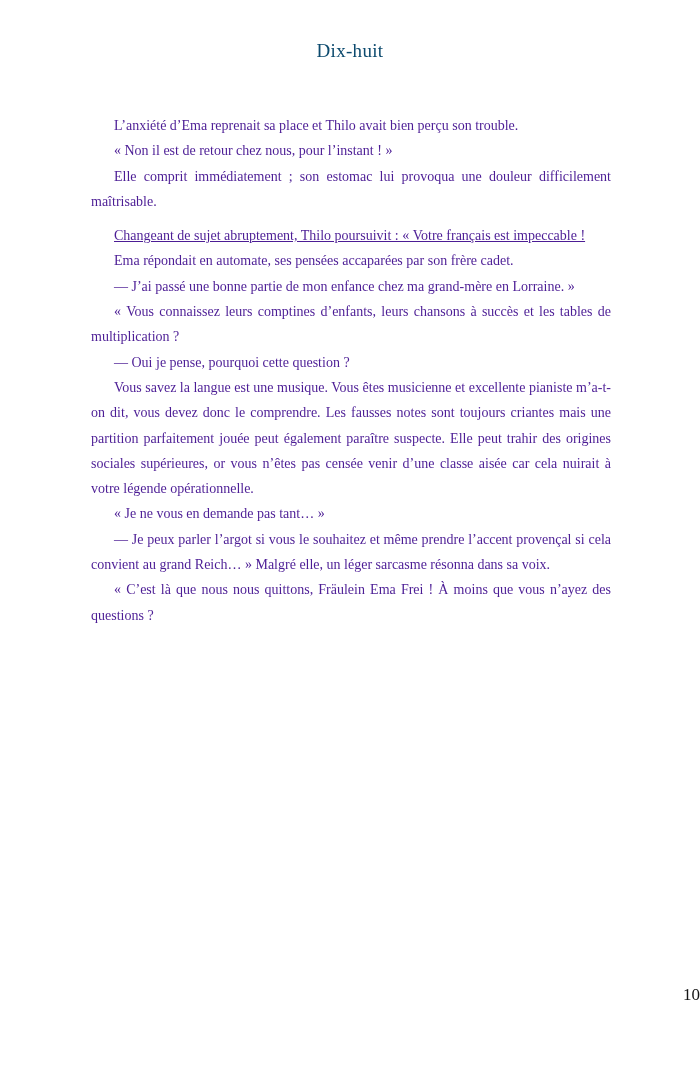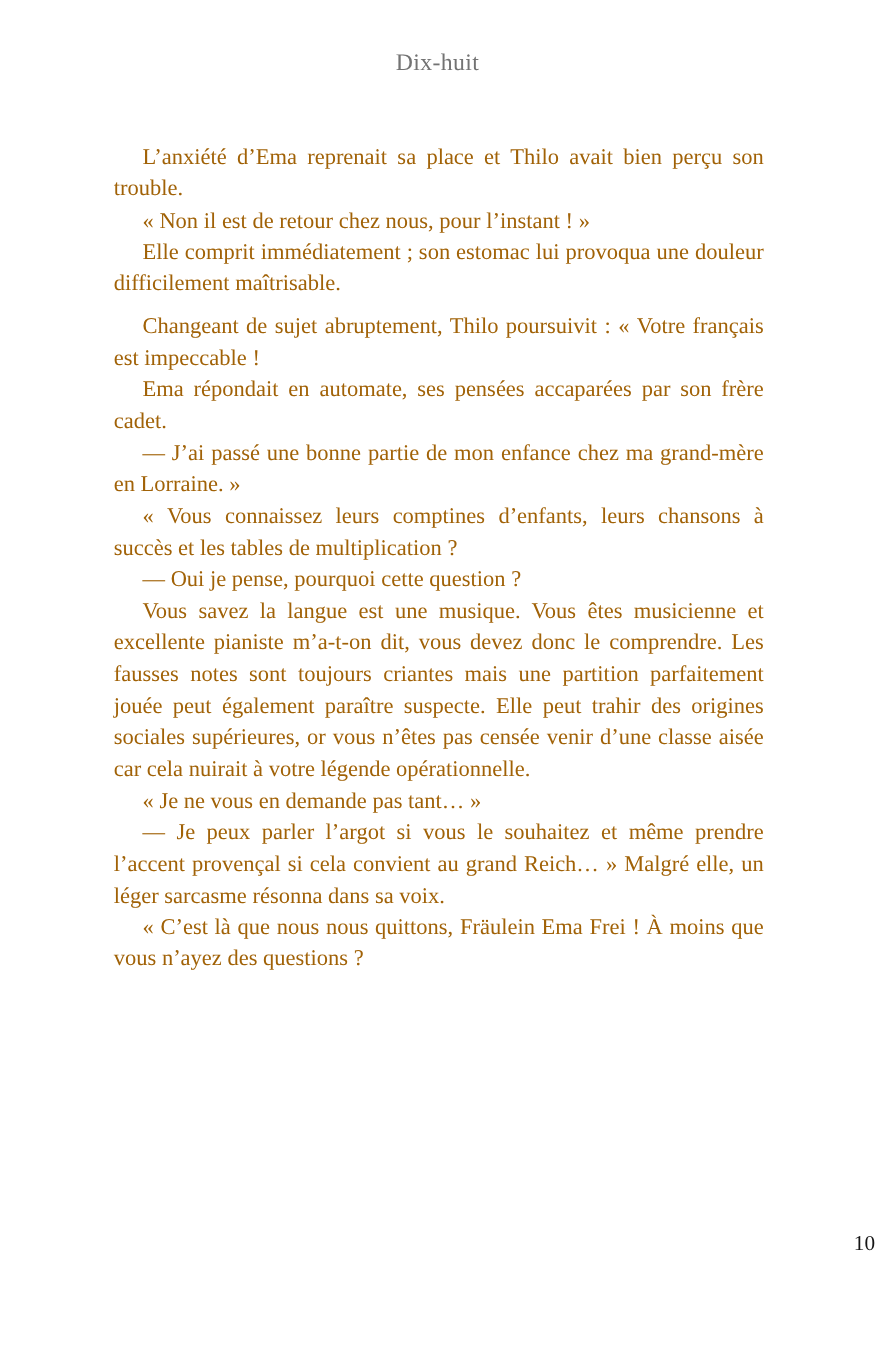--- a/index.html
+++ b/index.html
@@ -18,42 +18,43 @@
       overflow: hidden;
     }
     .running-head {
       position: absolute;
       top: 40px;
       left: 0;
       width: 100%;
       text-align: center;
       font-size: 19px;
       letter-spacing: 0.3px;
-      color: #737373;
+      color: #0c4a6e;
     }
     .text-block {
       position: absolute;
       top: 113px;
       left: 91px;
       width: 520px;
-      font-size: 18px;
+      font-size: 14px;
       line-height: 25.3px;
       text-align: justify;
       text-justify: inter-word;
-      color: #a16207;
+      color: #4c1d95;
     }
     .para {
       margin: 0;
       padding: 0;
     }
     .para.indent {
       text-indent: 23px;
     }
     .para.space-before {
       margin-top: 9px;
+      text-decoration: underline;
     }
     .folio {
       position: absolute;
       top: 985px;
       left: 0;
       width: 100%;
       text-align: right;
       font-size: 17px;
       color: #151515;
     }

